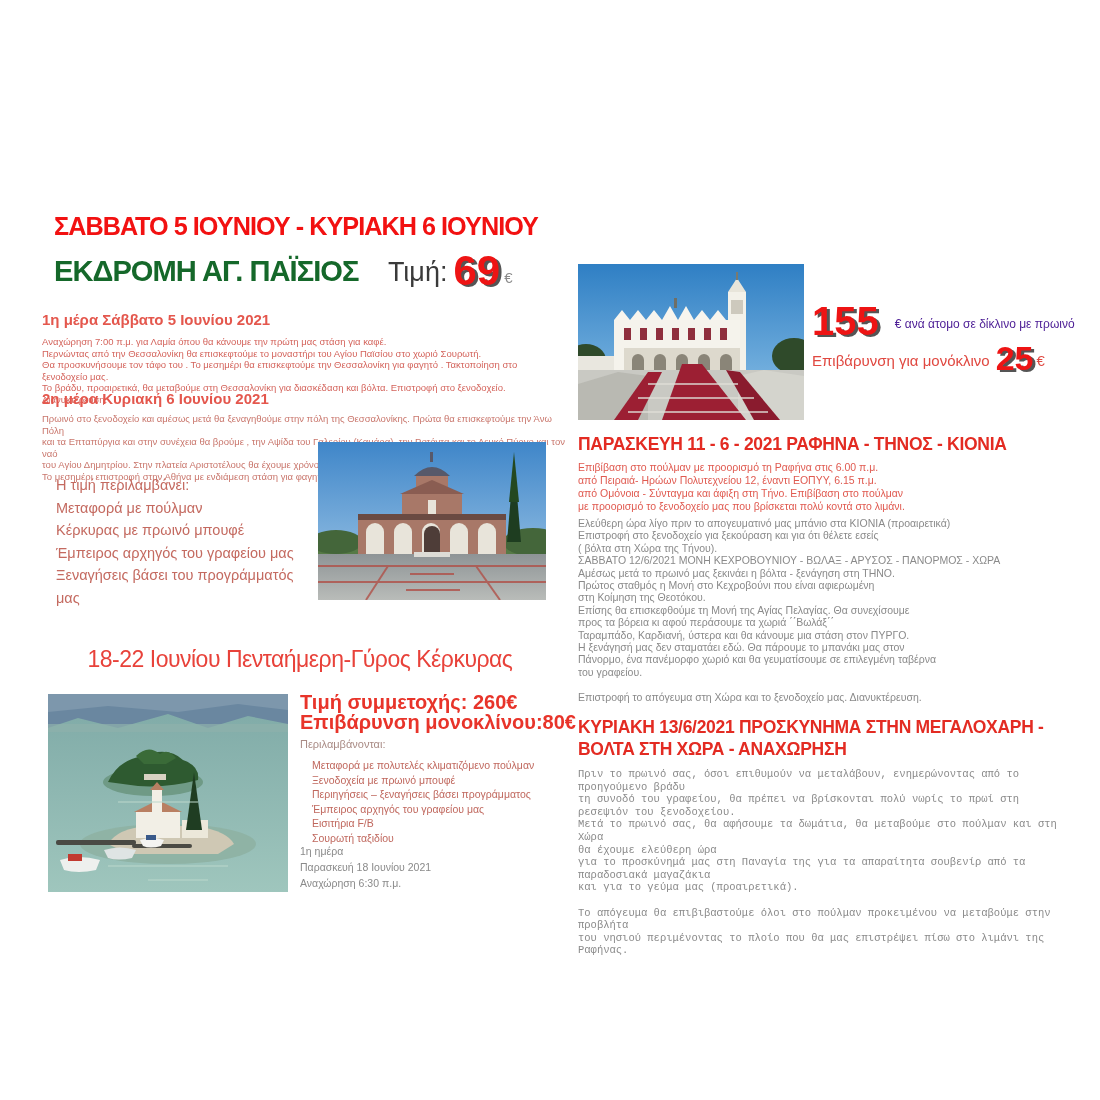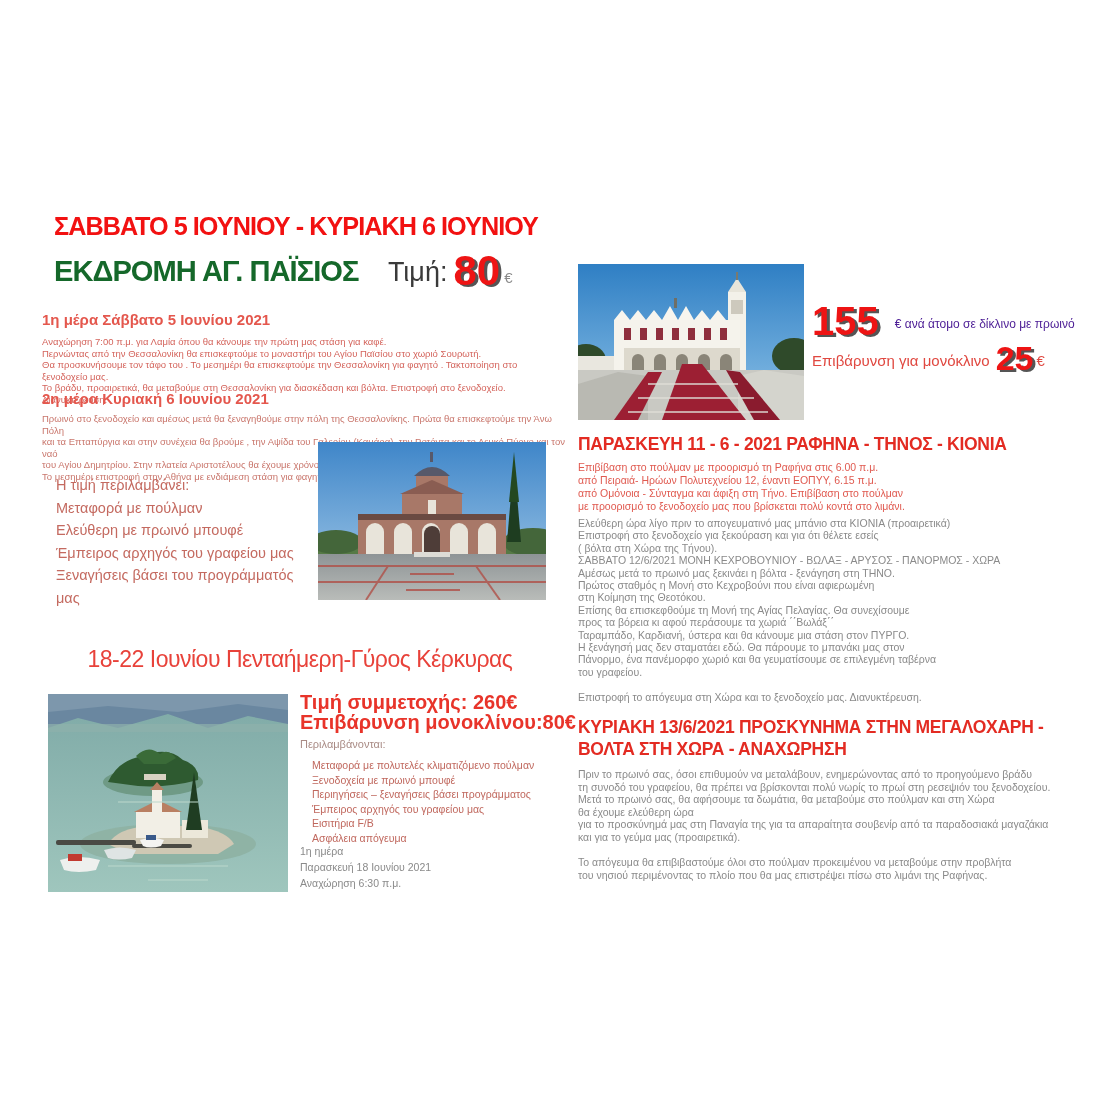--- a/index.html
+++ b/index.html
@@ -37,53 +37,53 @@
   .r-price1 .big{font-size:40px;line-height:36px;font-weight:bold;color:#ee1414;text-shadow:3px 2px 0 #555;}
   .r-price1 .small{font-size:12px;color:#4c1d95;margin-top:14px;margin-left:16px;}
   .r-price2{left:812px;top:343px;display:flex;align-items:flex-end;white-space:nowrap;}
   .r-price2 .txt{font-size:15px;color:#e04840;margin-bottom:4px;}
   .r-price2 .big{font-size:34px;line-height:30px;font-weight:bold;color:#ee1414;text-shadow:3px 2px 0 #555;margin-left:6px;}
   .r-price2 .cur{font-size:15px;color:#e04840;margin-left:3px;margin-bottom:4px;}
   .r-h1{left:578px;top:434px;width:490px;font-size:17.5px;font-weight:bold;color:#e32b22;white-space:nowrap;letter-spacing:-.3px;}
   .r-p1{left:578px;top:461px;width:480px;font-size:10.5px;line-height:13px;color:#e05a50;white-space:pre-line;}
   .r-p2{left:578px;top:517px;width:490px;font-size:10.5px;line-height:12.4px;color:#8a8a8a;white-space:pre-line;}
   .r-h2{left:578px;top:716px;width:490px;font-size:17.5px;line-height:22px;font-weight:bold;color:#e32b22;letter-spacing:-.3px;}
-  .r-p3{left:578px;top:768px;width:495px;font-size:10.5px;line-height:12.6px;color:#8a8a8a;white-space:pre-line;}
+  .r-p3{left:578px;top:768px;width:495px;font-size:10.5px;line-height:12.6px;color:#8a8a8a;white-space:pre-line;font-family:Liberation Mono, monospace;}
   svg{display:block;}
 </style>
 </head>
 <body>
 
 <div id="canvas">
 
   <div class="abs t1-title">ΣΑΒΒΑΤΟ 5 ΙΟΥΝΙΟΥ - ΚΥΡΙΑΚΗ 6  ΙΟΥΝΙΟΥ</div>
 
   <div class="abs t1-subrow">
     <span class="t1-subtitle">ΕΚΔΡΟΜΗ ΑΓ. ΠΑΪΣΙΟΣ</span>
     <span class="t1-price-label">Τιμή:</span>
-    <span class="t1-price-value">80</span>
+    <span class="t1-price-value">69</span>
     <span class="t1-price-cur">€</span>
   </div>
 
   <div class="abs day-h d1h">1η μέρα  Σάββατο 5 Ιουνίου 2021</div>
   <div class="abs d1p">Αναχώρηση 7:00 π.μ. για Λαμία όπου θα κάνουμε την πρώτη μας στάση για καφέ.
 Περνώντας  από την Θεσσαλονίκη θα επισκεφτούμε το μοναστήρι του Αγίου Παϊσίου στο χωριό Σουρωτή.
 Θα προσκυνήσουμε τον τάφο του . Το μεσημέρι θα επισκεφτούμε την Θεσσαλονίκη για φαγητό . Τακτοποίηση στο ξενοδοχείο μας.
 Το βράδυ, προαιρετικά, θα μεταβούμε στη Θεσσαλονίκη για διασκέδαση και βόλτα. Επιστροφή στο ξενοδοχείο. Διανυκτέρευση.</div>
 
   <div class="abs day-h d2h">2η μέρα Κυριακή 6 Ιουνίου 2021</div>
   <div class="abs d2p">Πρωινό στο ξενοδοχείο και αμέσως μετά θα ξεναγηθούμε στην πόλη της Θεσσαλονίκης. Πρώτα θα επισκεφτούμε  την Άνω Πόλη
 και τα Επταπύργια και στην συνέχεια θα βρούμε , την Αψίδα του Γαλερίου (Καμάρα), την Ροτόντα και το Λευκό Πύργο και τον ναό
 του Αγίου Δημητρίου. Στην πλατεία Αριστοτέλους  θα έχουμε χρόνο για βόλτα .
 Το μεσημέρι επιστροφή στην Αθήνα με ενδιάμεση στάση για φαγητό.</div>
 
   <div class="abs inc1">
     <div>Η τιμή περιλαμβάνει:</div>
     <div>Μεταφορά με πούλμαν</div>
-    <div>Ελεύθερη με πρωινό μπουφέ</div>
+    <div>Κέρκυρας με πρωινό μπουφέ</div>
     <div>Έμπειρος αρχηγός του γραφείου μας</div>
     <div>Ξεναγήσεις βάσει του προγράμματός μας</div>
   </div>
 
   <div class="abs church-img">
     <svg width="228" height="158" viewBox="0 0 228 158">
       <defs>
         <linearGradient id="sky1" x1="0" y1="0" x2="0" y2="1">
           <stop offset="0" stop-color="#3f86c9"></stop>
             <stop offset="1" stop-color="#a9cde9"></stop>
@@ -185,21 +185,21 @@
 
   <div class="abs t2-price">Τιμή συμμετοχής: 260€
 Επιβάρυνση μονοκλίνου:80€</div>
   <div class="abs inc2-title">Περιλαμβάνονται:</div>
   <div class="abs inc2">
     <div>Μεταφορά με πολυτελές κλιματιζόμενο πούλμαν</div>
     <div>Ξενοδοχεία με πρωινό μπουφέ</div>
     <div>Περιηγήσεις – ξεναγήσεις βάσει προγράμματος</div>
     <div>Έμπειρος αρχηγός του γραφείου μας</div>
     <div>Εισιτήρια F/B</div>
-    <div>Ασφάλεια απόγευμα</div>
+    <div>Σουρωτή ταξιδίου</div>
   </div>
   <div class="abs t2-day">1η ημέρα
 Παρασκευή 18 Ιουνίου 2021
 Αναχώρηση 6:30 π.μ.</div>
 
 
   <div class="abs tinos-img">
     <svg width="226" height="156" viewBox="0 0 226 156">
       <defs>
         <linearGradient id="sky2" x1="0" y1="0" x2="0" y2="1">

